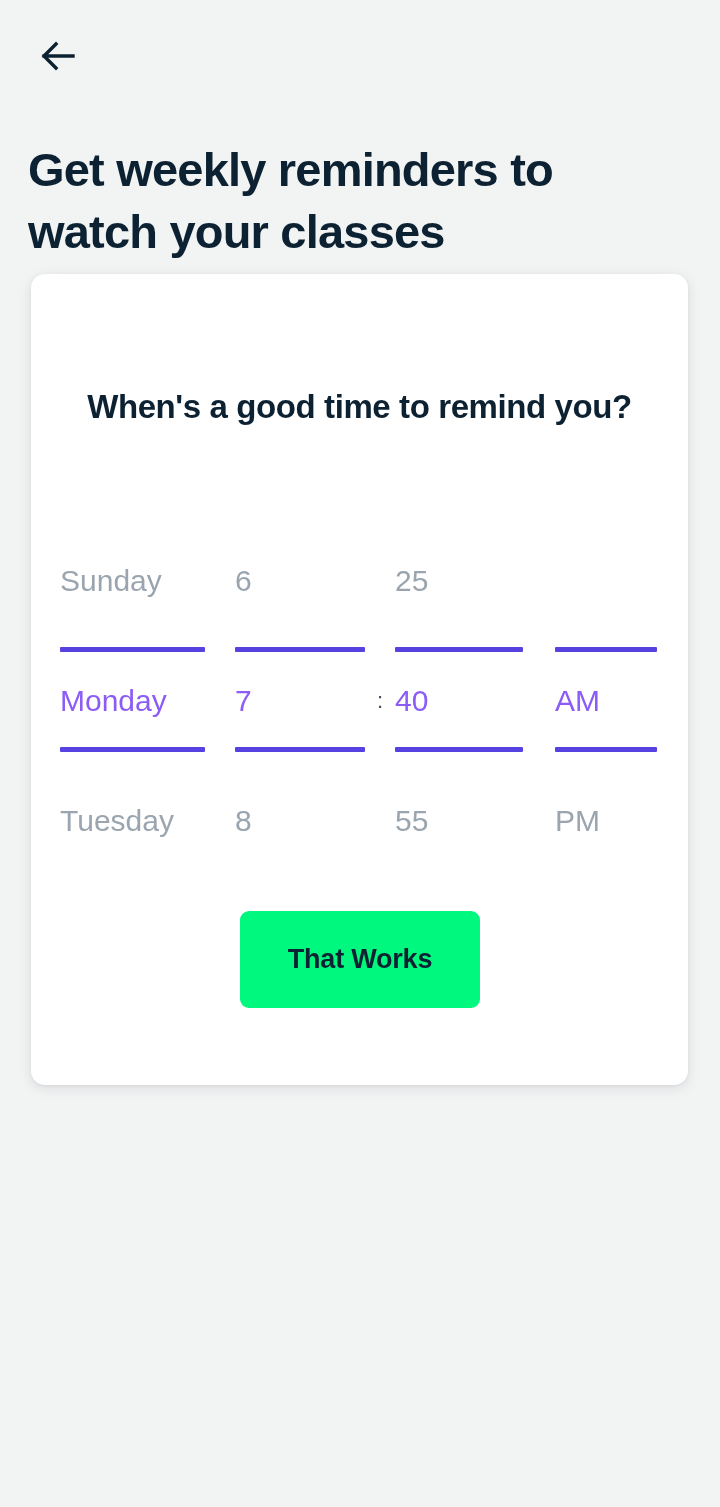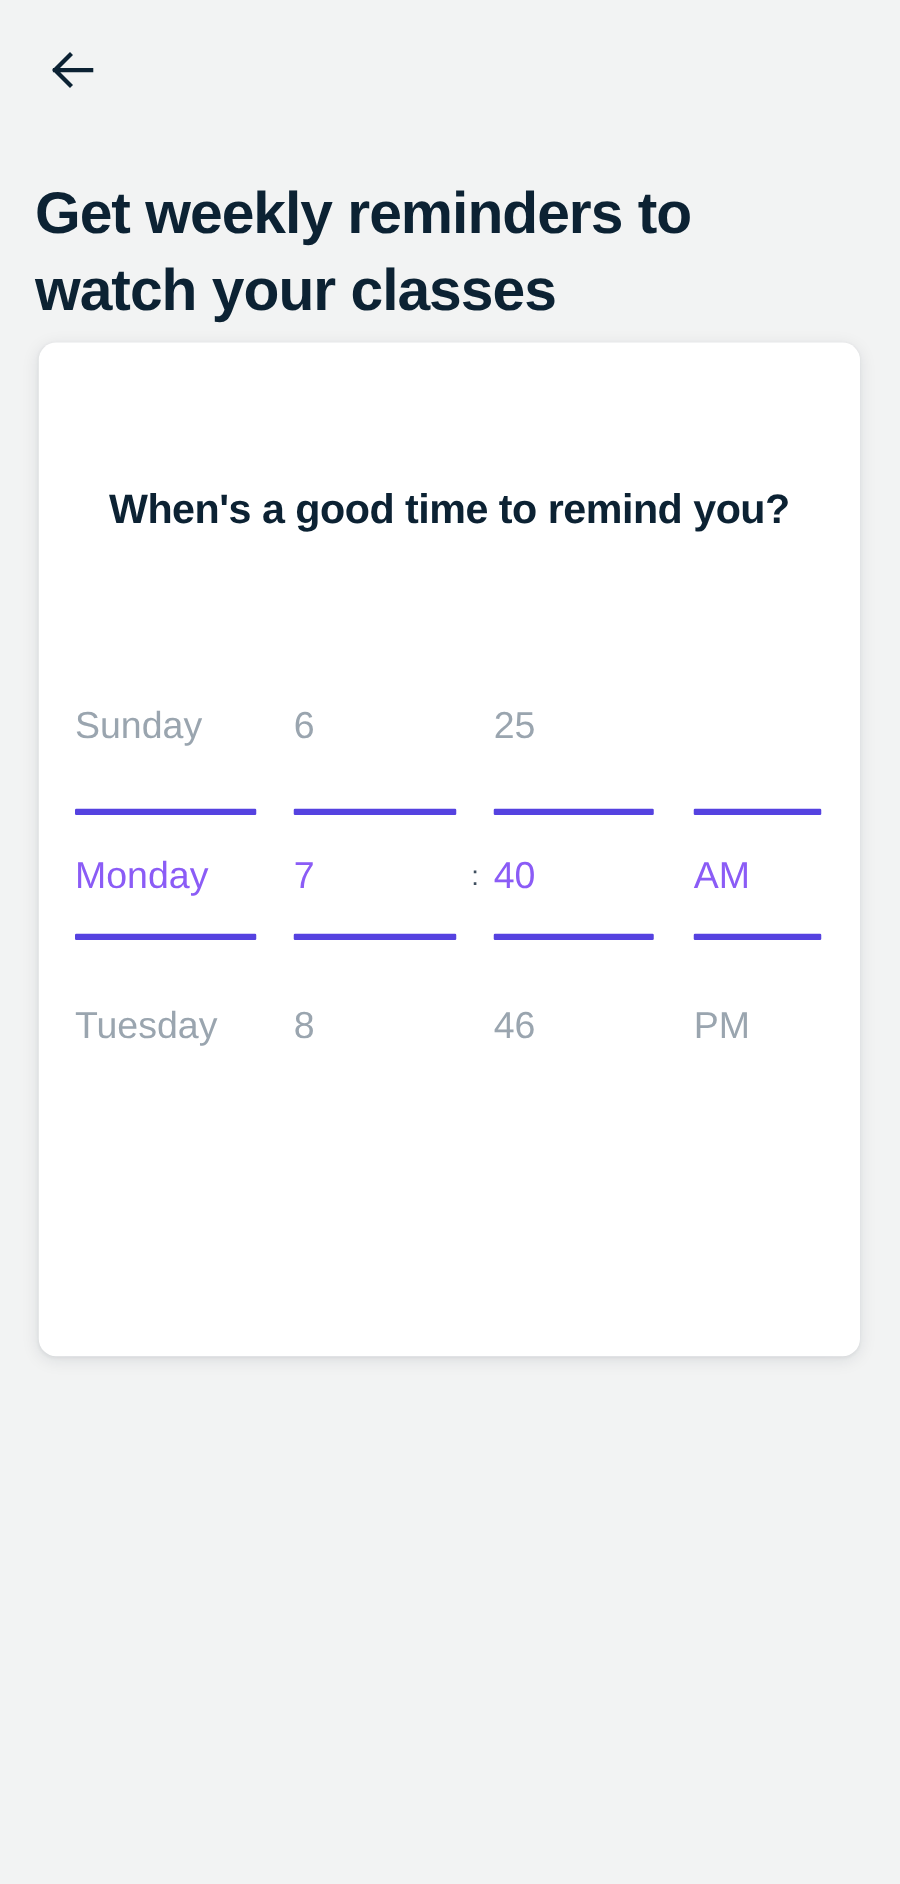--- a/index.html
+++ b/index.html
@@ -186,27 +186,28 @@
       <div class="picker-cell cell-next">8</div>
     </div>
 
     <div class="picker-colon">:</div>
 
     <div class="picker-col col-minute">
       <div class="picker-cell cell-prev">25</div>
       <div class="picker-rule rule-top"></div>
       <div class="picker-cell cell-sel">40</div>
       <div class="picker-rule rule-bottom"></div>
-      <div class="picker-cell cell-next">46</div>
+      <div class="picker-cell cell-next">55</div>
     </div>
 
     <div class="picker-col col-ampm">
       <div class="picker-cell cell-prev"></div>
       <div class="picker-rule rule-top"></div>
       <div class="picker-cell cell-sel">AM</div>
       <div class="picker-rule rule-bottom"></div>
       <div class="picker-cell cell-next">PM</div>
     </div>
 
   </div>
 
+  <button class="primary-button">That Works</button>
 
 </section>
 
 </body></html>

